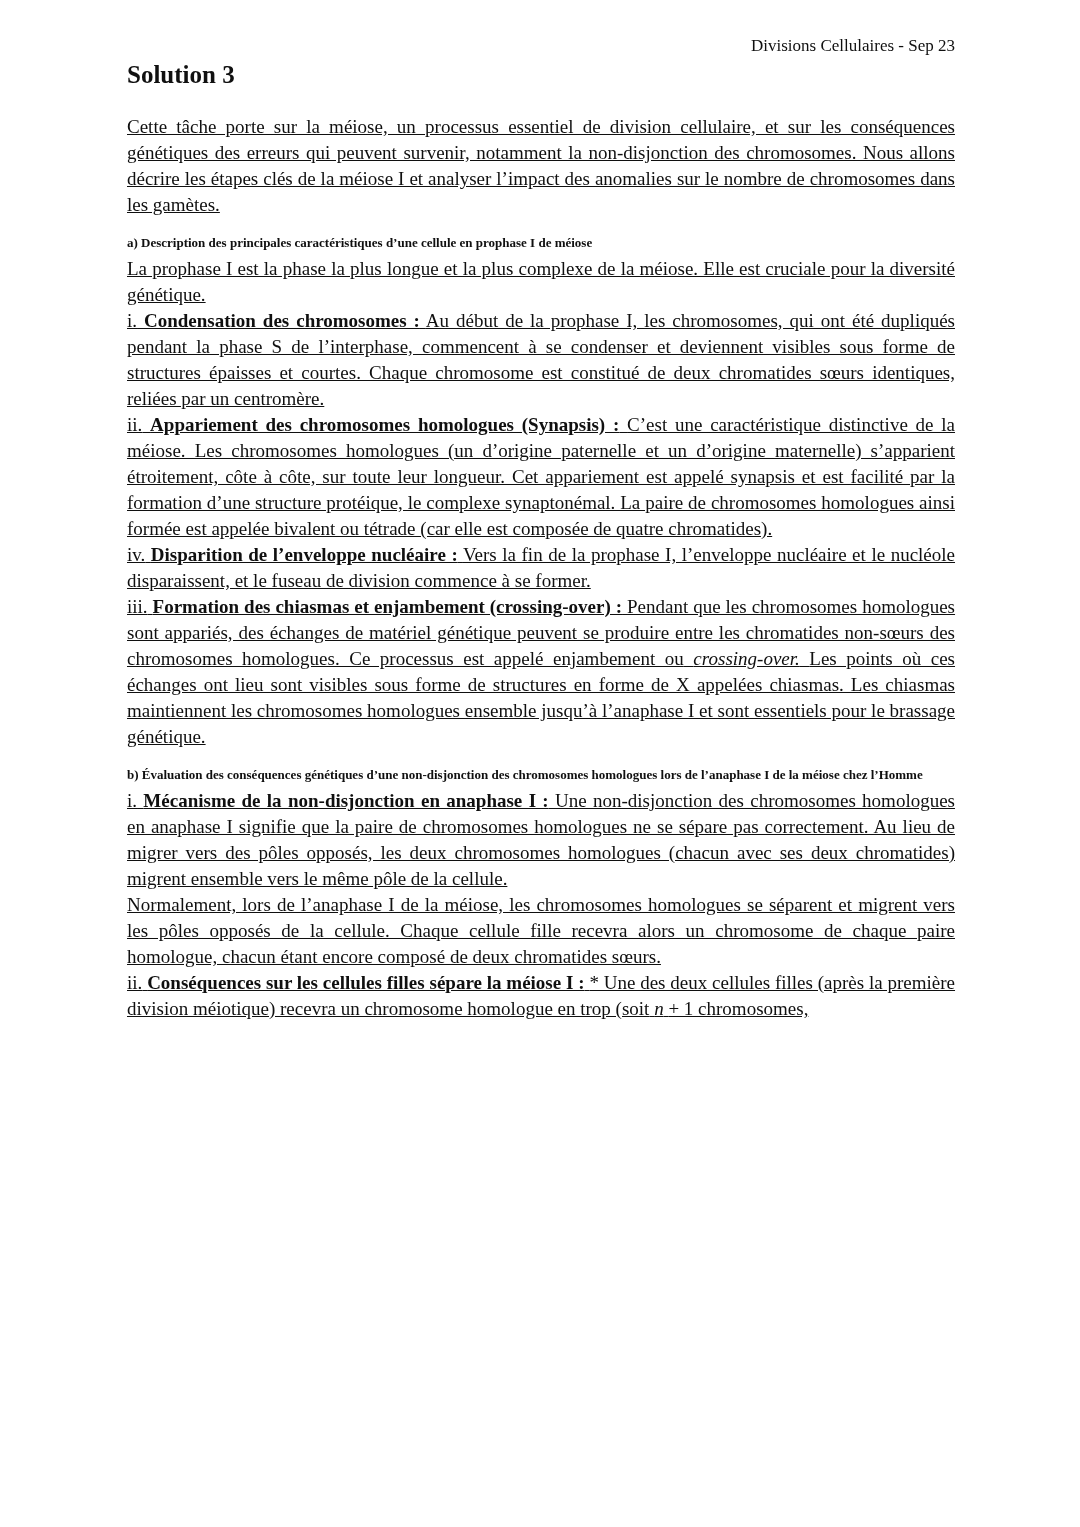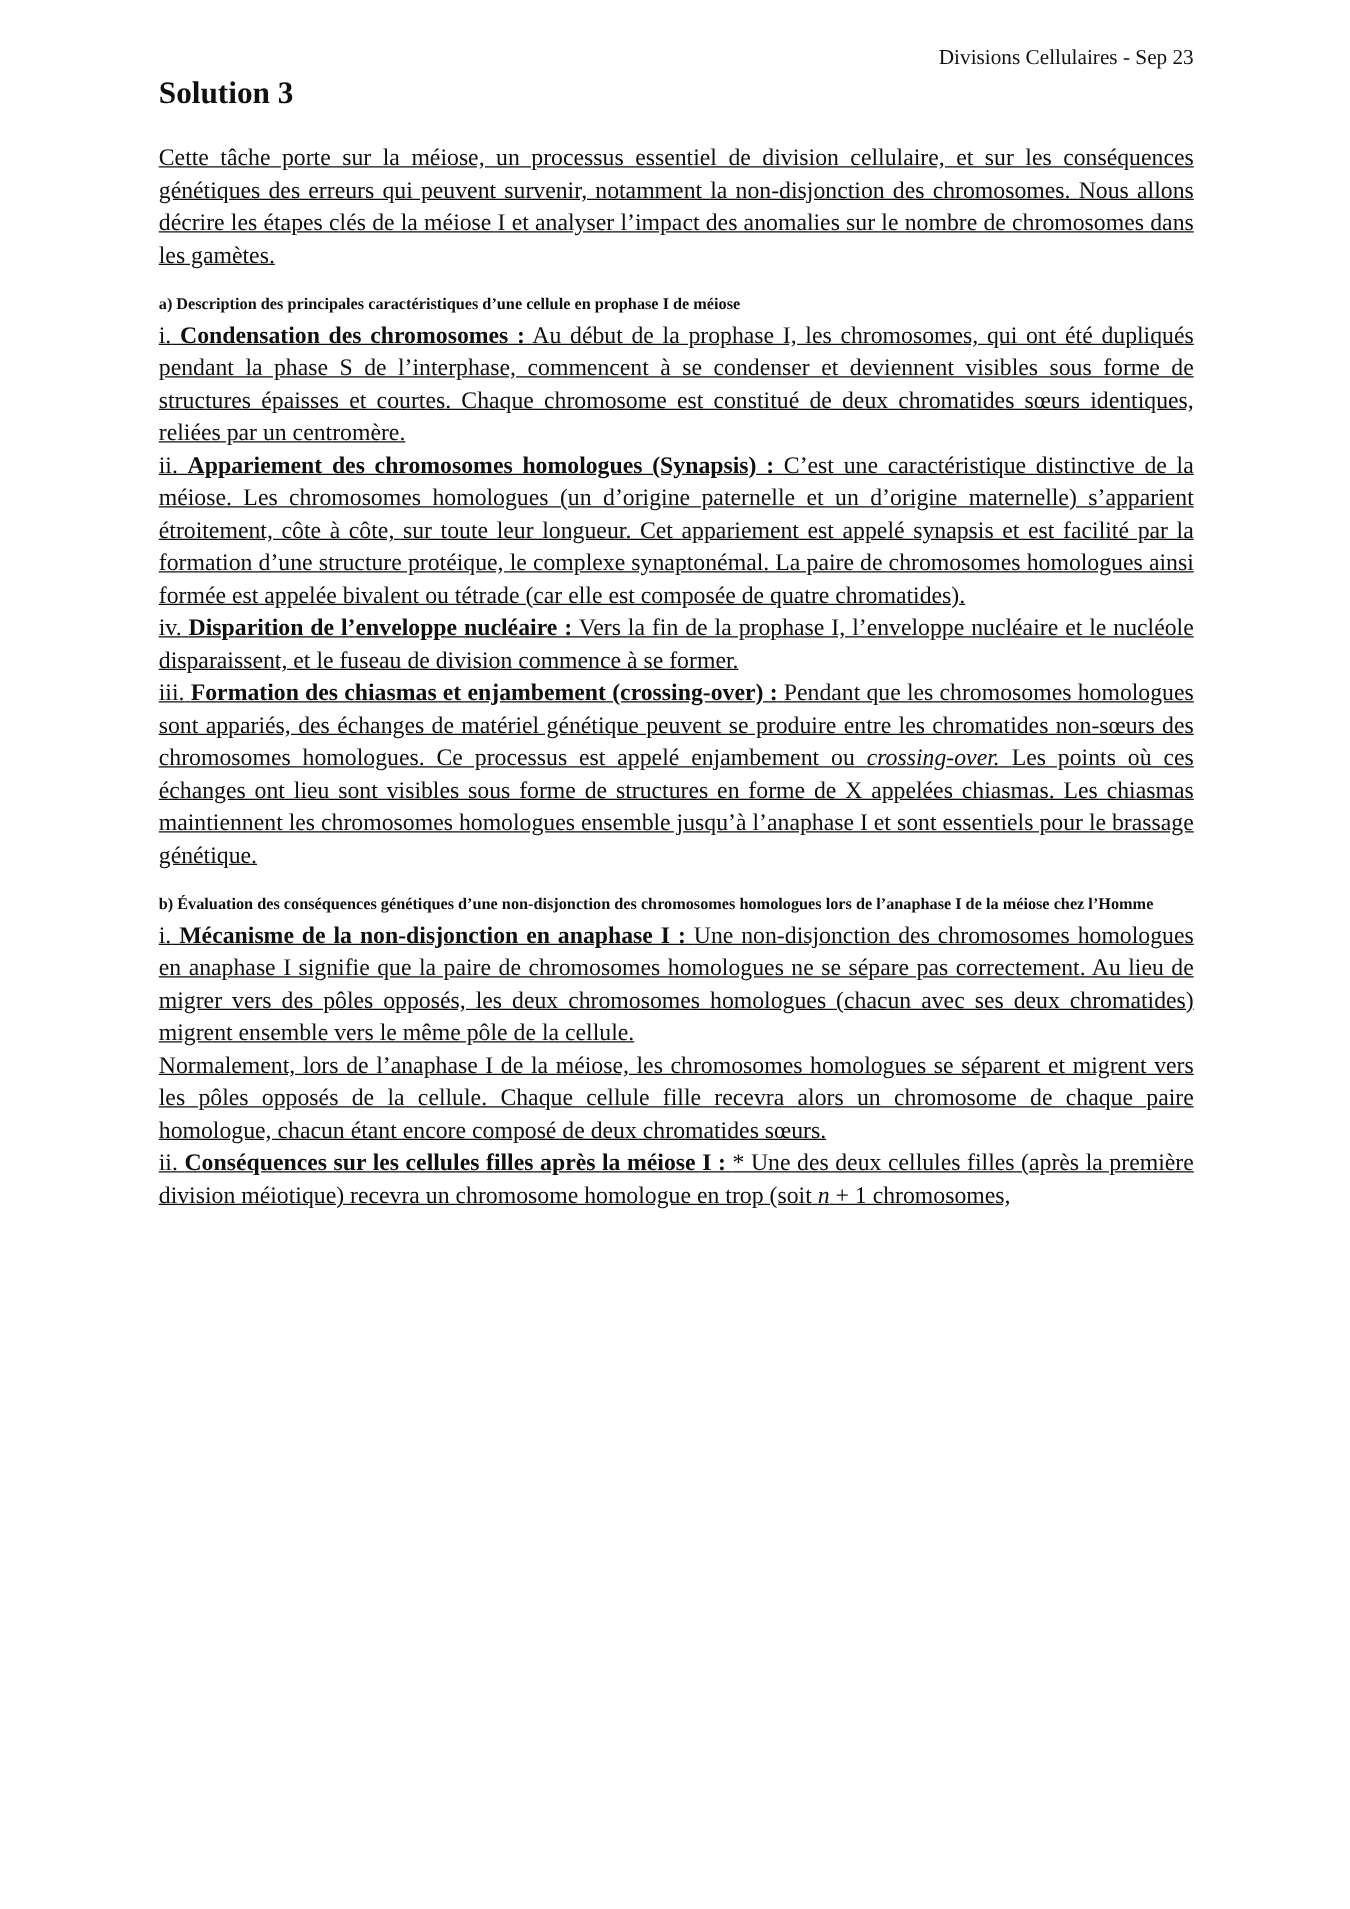--- a/index.html
+++ b/index.html
@@ -70,20 +70,21 @@
 
   <div class="running-header">Divisions Cellulaires - Sep 23</div>
 
   <div class="content">
 
     <h1 class="doc-title">Solution 3</h1>
 
     <p class="body-p">Cette tâche porte sur la méiose, un processus essentiel de division cellulaire, et sur les conséquences génétiques des erreurs qui peuvent survenir, notamment la non-disjonction des chromosomes. Nous allons décrire les étapes clés de la méiose I et analyser l’impact des anomalies sur le nombre de chromosomes dans les gamètes.</p>
 
     <p class="heading">a) Description des principales caractéristiques d’une cellule en prophase I de méiose</p>
+    <p class="body-p lead">La prophase I est la phase la plus longue et la plus complexe de la méiose. Elle est cruciale pour la diversité génétique.</p>
 
     <p class="body-p item">
       <span class="num">i.</span>
       <b class="runin">Condensation des chromosomes :</b>
       <span>Au début de la prophase I, les chromosomes, qui ont été dupliqués pendant la phase S de l’interphase, commencent à se condenser et deviennent visibles sous forme de structures épaisses et courtes. Chaque chromosome est constitué de deux chromatides sœurs identiques, reliées par un centromère.</span>
     </p>
 
     <p class="body-p item">
       <span class="num">ii.</span>
       <b class="runin">Appariement des chromosomes homologues (Synapsis) :</b>
@@ -108,21 +109,21 @@
     <p class="body-p item">
       <span class="num">i.</span>
       <b class="runin">Mécanisme de la non-disjonction en anaphase I :</b>
       <span>Une non-disjonction des chromosomes homologues en anaphase I signifie que la paire de chromosomes homologues ne se sépare pas correctement. Au lieu de migrer vers des pôles opposés, les deux chromosomes homologues (chacun avec ses deux chromatides) migrent ensemble vers le même pôle de la cellule.</span>
     </p>
 
     <p class="body-p lead">Normalement, lors de l’anaphase I de la méiose, les chromosomes homologues se séparent et migrent vers les pôles opposés de la cellule. Chaque cellule fille recevra alors un chromosome de chaque paire homologue, chacun étant encore composé de deux chromatides sœurs.</p>
 
     <p class="body-p item">
       <span class="num">ii.</span>
-      <b class="runin">Conséquences sur les cellules filles après la méiose I :</b>
+      <b class="runin">Conséquences sur les cellules filles sépare la méiose I :</b>
       <span>* Une des deux cellules filles (après la première division méiotique) recevra un chromosome homologue en trop (soit</span>
       <i class="mathvar">n</i>
       <span>+ 1 chromosomes,</span>
     </p>
 
   </div>
 
   <div class="page-footer">8 / 9</div>
 
 </div>

